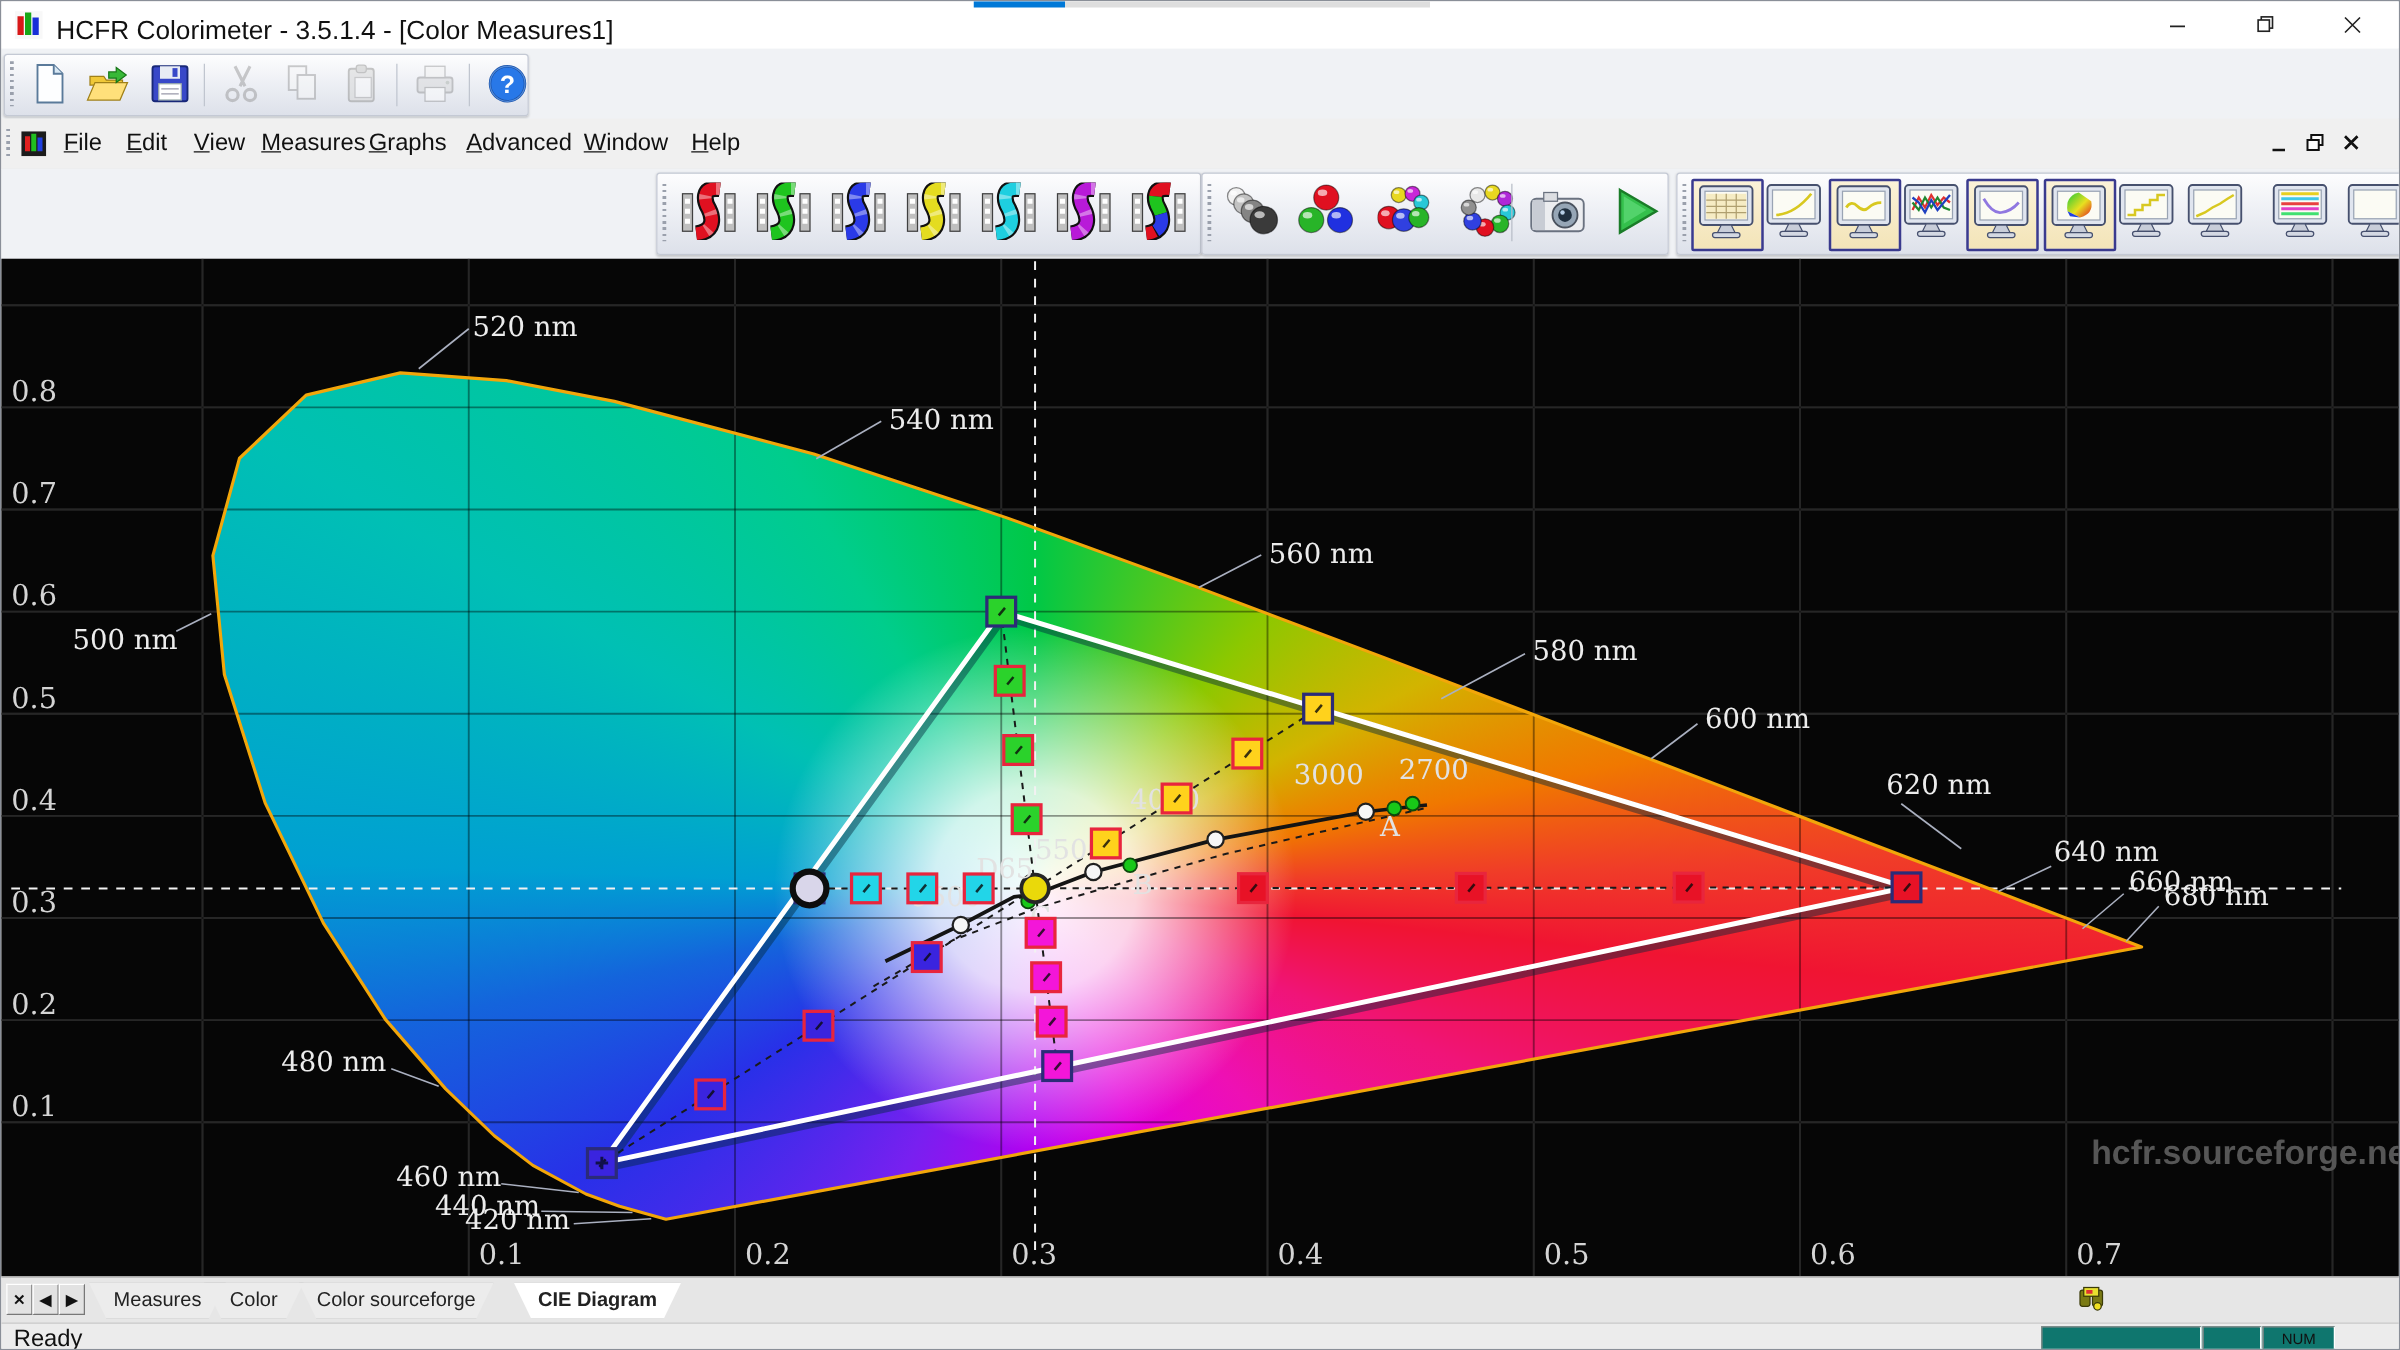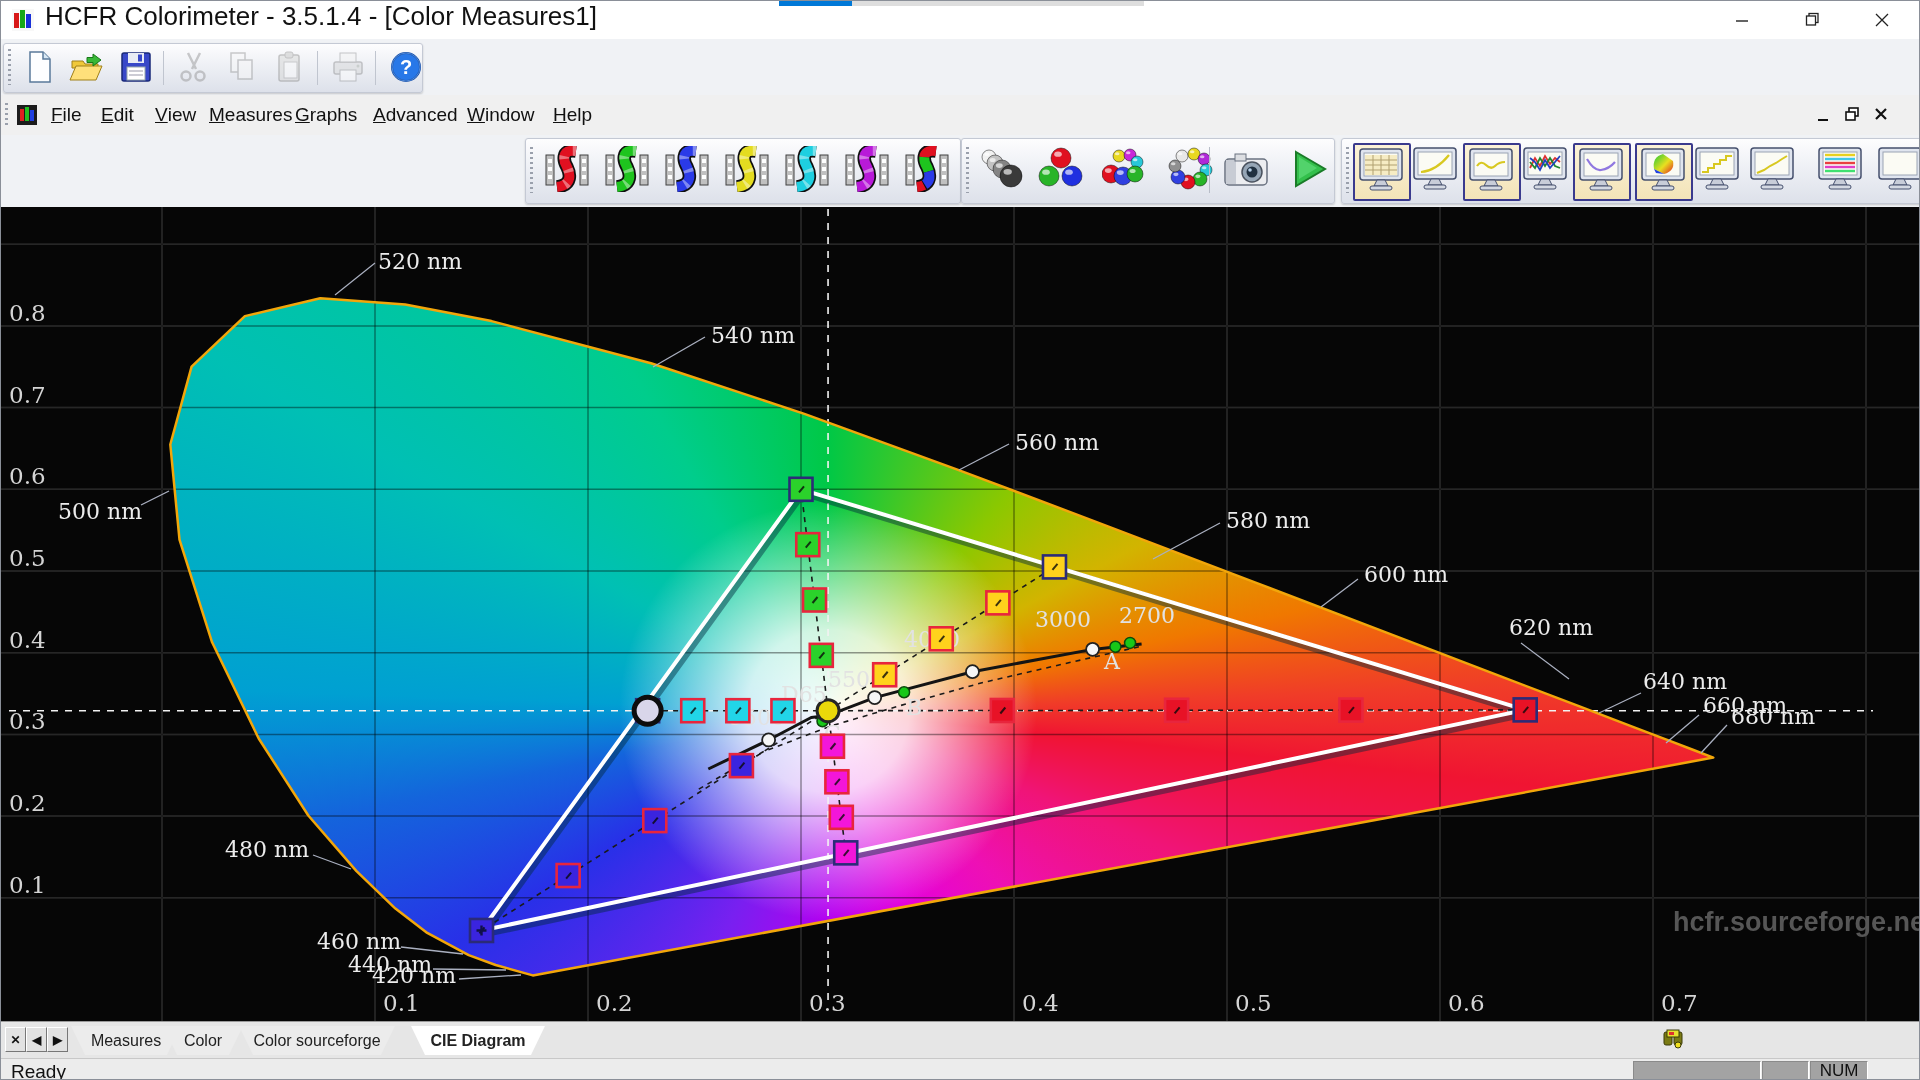--- a/index.html
+++ b/index.html
@@ -1,21 +1,21 @@
 <!DOCTYPE html>
 <html><head>
 <meta charset="utf-8">
 <style>
   html,body{margin:0;padding:0;background:#444;}
   #win{position:relative;width:1920px;height:1080px;overflow:hidden;background:#f0f0f0;
        font-family:"Liberation Sans",sans-serif;border:1px solid #8a8f98;box-sizing:border-box;}
   .abs{position:absolute;}
   
   #titlebar{left:0;top:0;width:1920px;height:38px;background:#ffffff;}
-  #title-text{left:44px;top:0;font-size:26px;color:#111;}
+  #title-text{left:44px;top:12px;font-size:21px;color:#111;}
   .winbtn{top:0;width:58px;height:37px;display:flex;align-items:center;justify-content:center;}
   
   #artifact-blue{left:778px;top:0;width:73px;height:5px;}
   #artifact-gray{left:851px;top:0;width:292px;height:5px;}
   
   #toolbar1{left:0;top:38px;width:1920px;height:56px;background:#f0f2f5;}
   .strip{background:linear-gradient(#fdfdfe 0%,#eef0f5 45%,#dde1ea 100%);
          border:1px solid #c4c9d4;border-radius:3px;box-shadow:0 1px 2px rgba(0,0,0,.18);}
   .grip{width:3px;background-image:repeating-linear-gradient(#9aa0ac 0 2px,transparent 2px 5px);}
   .tbtn{display:flex;align-items:center;justify-content:center;border:1px solid transparent;border-radius:2px;}
@@ -41,22 +41,22 @@
   
   #tabrow{left:0;top:1020px;width:1920px;height:37px;background:#e6e6e6;border-top:1px solid #9a9a9a;}
   .navbtn{top:5px;width:19px;height:23px;background:#e2e2e2;border:1px solid;border-color:#fff #777 #777 #fff;
           display:flex;align-items:center;justify-content:center;font-size:12px;font-weight:bold;color:#111;}
   .tab{top:4px;height:29px;display:flex;align-items:center;justify-content:center;font-size:16px;color:#222;
        background:#ececec;clip-path:polygon(0 0,100% 0,calc(100% - 14px) 100%,14px 100%);
        filter:drop-shadow(0 0 1px #555);}
   .tab.active{background:#ffffff;font-weight:bold;}
   
   #statusbar{left:0;top:1057px;width:1920px;height:23px;background:#ececec;border-top:1px solid #c8c8c8;}
-  .panel{top:2px;height:18px;border:1px solid;border-color:#8a8a8a #ffffff #ffffff #8a8a8a;background:#a3a3a3;
-         display:flex;align-items:center;justify-content:center;font-size:17px;color:#111;}
+  .panel{top:2px;height:18px;border:1px solid;border-color:#8a8a8a #ffffff #ffffff #8a8a8a;background:#0f766e;
+         display:flex;align-items:center;justify-content:center;font-size:12px;color:#111;}
   #ready{left:10px;top:2px;font-size:19px;color:#111;}
 </style>
 </head>
 <body>
 
 <div id="win">
 
   <div id="titlebar" class="abs">
     <span class="abs" style="left:10px;top:7px;">
       <svg width="24" height="24">

